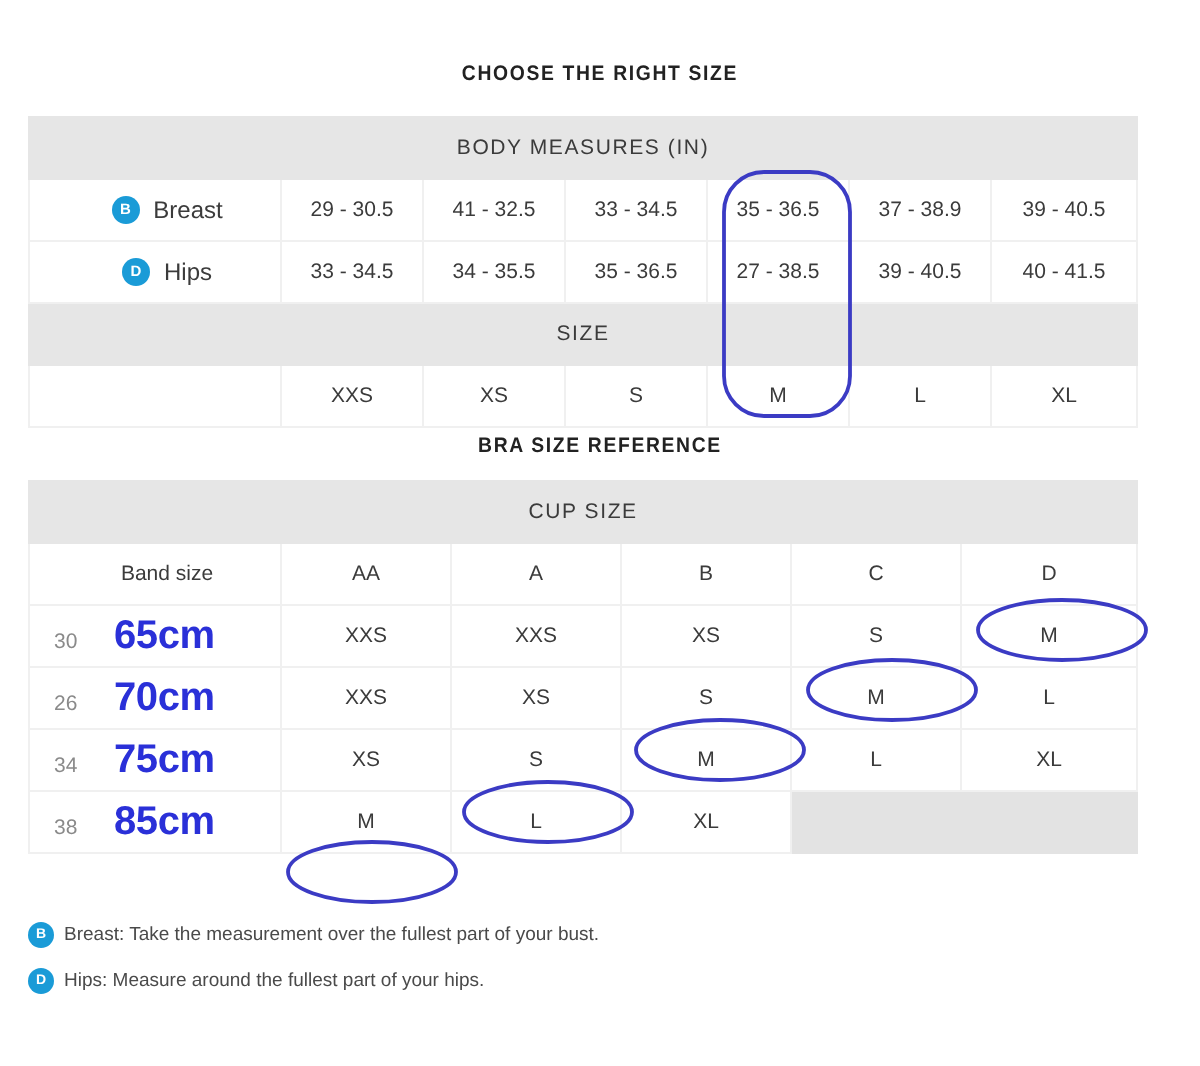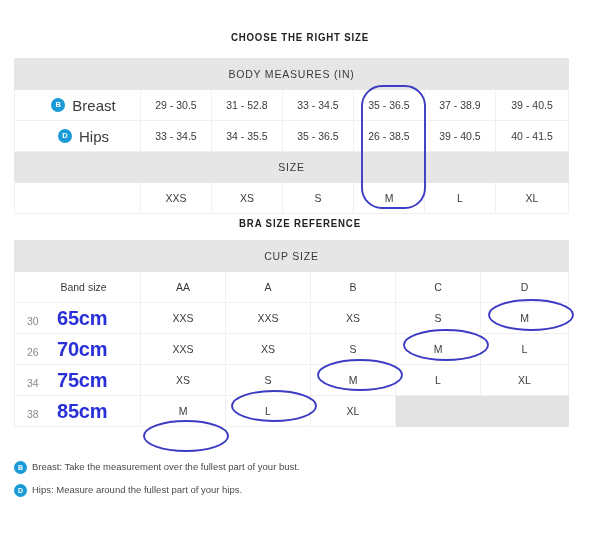--- a/index.html
+++ b/index.html
@@ -106,21 +106,21 @@
     color: #ffffff;
     font-size: 7.5px;
     font-weight: bold;
     text-align: center;
     vertical-align: middle;
     margin-right: 7px;
   }
   .label-text {
     display: inline-block;
     vertical-align: middle;
-    font-size: 15px;
+    font-size: 12px;
     color: #3b3b3b;
   }
 
   
   .band-cell {
     text-align: left !important;
     padding-left: 12px !important;
   }
   .band-num {
     display: inline-block;
@@ -183,35 +183,35 @@
     <tbody>
       <tr>
         <td class="band-head" colspan="7">BODY MEASURES (IN)</td>
       </tr>
 
       <tr>
         <td class="row-label">
           <span class="badge">B</span><span class="label-text">Breast</span>
         </td>
         <td>29 - 30.5</td>
-        <td>31 - 52.8</td>
+        <td>41 - 32.5</td>
         <td>33 - 34.5</td>
         <td>35 - 36.5</td>
         <td>37 - 38.9</td>
         <td>39 - 40.5</td>
       </tr>
 
       <tr>
         <td class="row-label">
           <span class="badge">D</span><span class="label-text">Hips</span>
         </td>
         <td>33 - 34.5</td>
         <td>34 - 35.5</td>
         <td>35 - 36.5</td>
-        <td>26 - 38.5</td>
+        <td>27 - 38.5</td>
         <td>39 - 40.5</td>
         <td>40 - 41.5</td>
       </tr>
 
       <tr>
         <td class="band-head" colspan="7">SIZE</td>
       </tr>
 
       <tr>
         <td class="blank-cell"></td>

